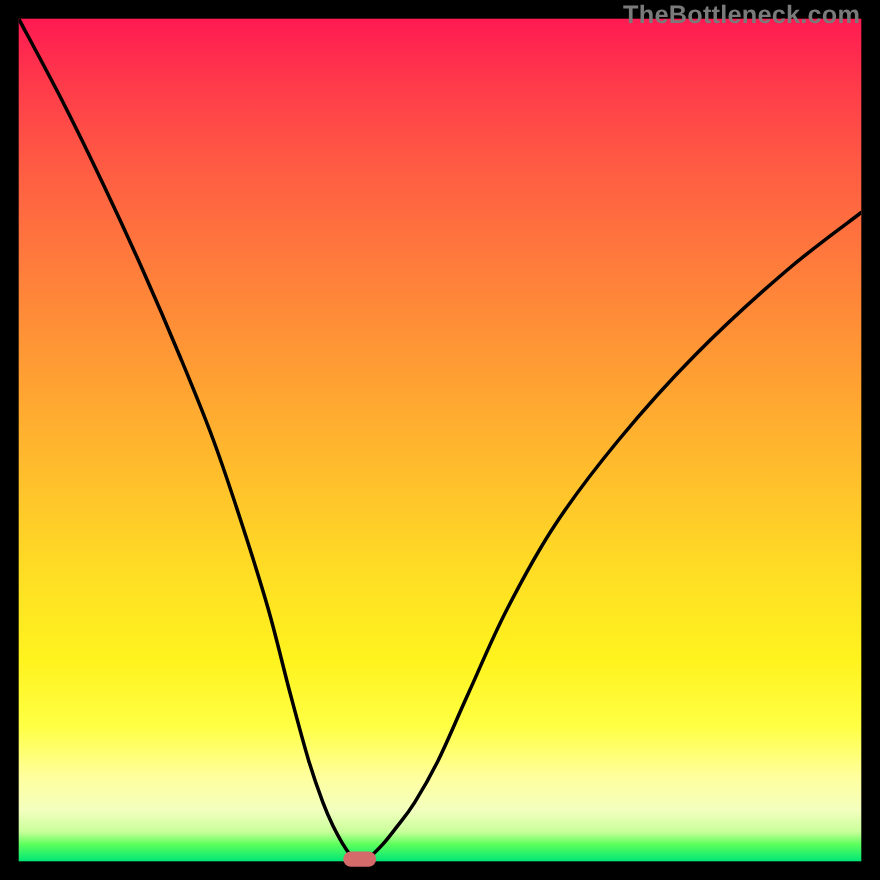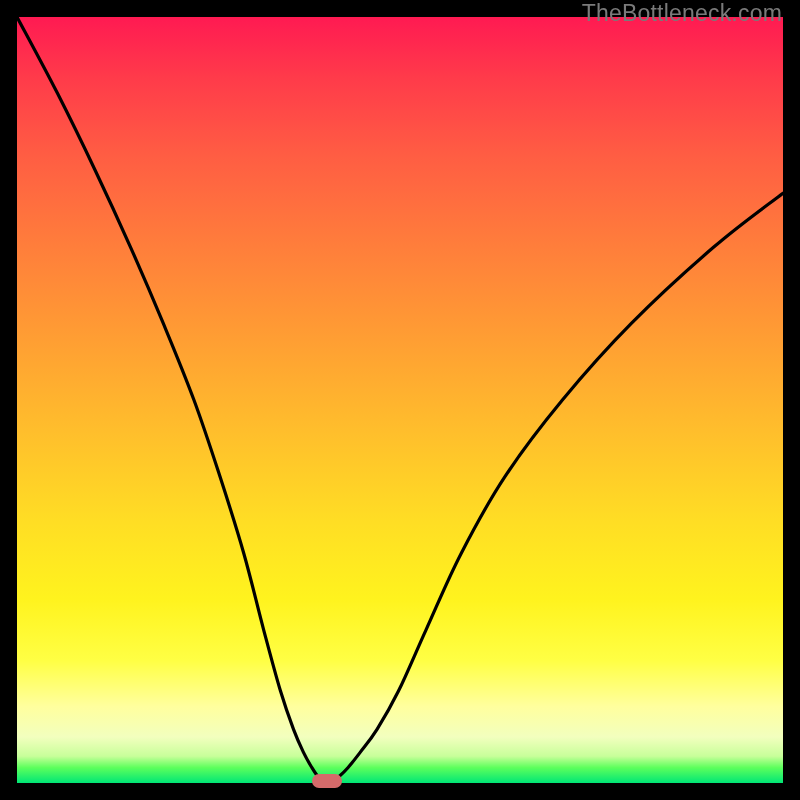--- a/index.html
+++ b/index.html
@@ -42,21 +42,21 @@
       #00e676 100%
     );
   }
   .attribution {
     position: absolute;
     top: 0px;
     right: 18px;
     color: #7a7a7a;
     font-size: 23px;
     letter-spacing: 0.2px;
-    font-weight: 400;
+    font-weight: 700;
     user-select: none;
   }
   svg.curve {
     position: absolute;
     inset: 0;
     width: 766px;
     height: 766px;
   }
   .curve path {
     fill: none;

